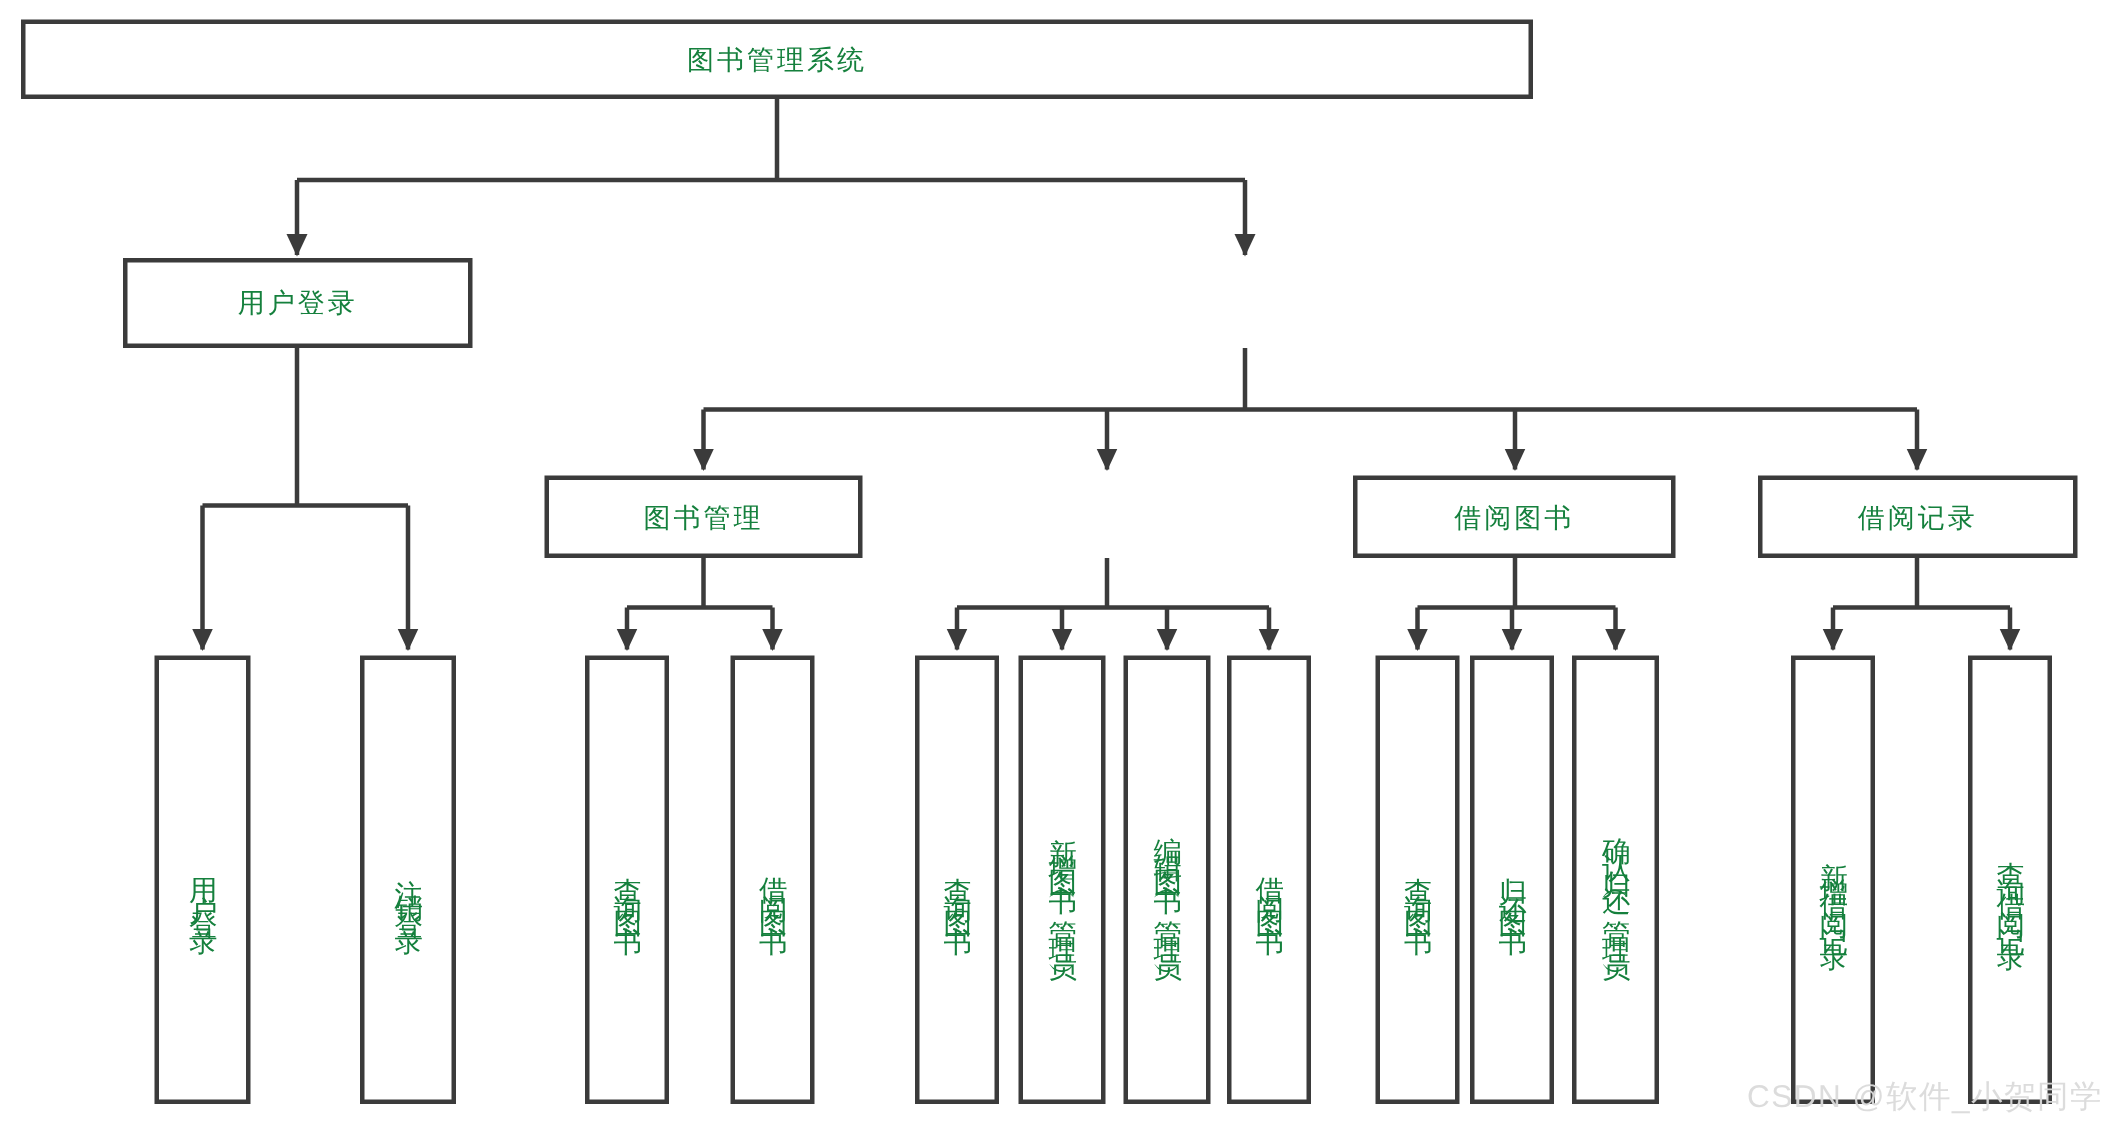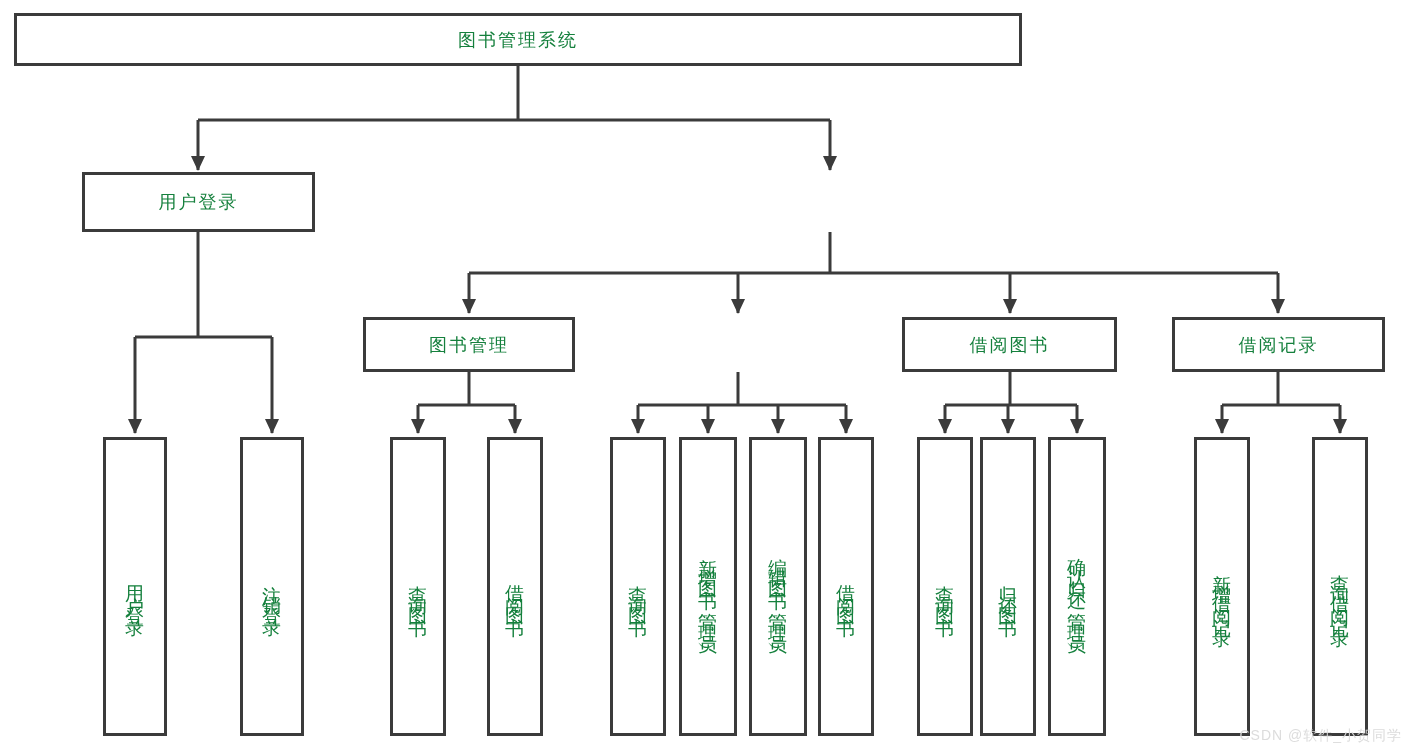--- a/index.html
+++ b/index.html
@@ -39,21 +39,21 @@
     writing-mode: vertical-lr;
     font-size: 19px;
     letter-spacing: 11px;
     margin-top: 11px; 
     line-height: 1;
   }
   .watermark {
     position: absolute;
     right: 3px;
     bottom: 2px;
-    font-size: 14px;
+    font-size: 21px;
     letter-spacing: 1px;
     color: rgba(218, 218, 218, 0.95);
     z-index: 5;
     white-space: nowrap;
   }
 </style>
 </head>
 <body>
 
 <div class="canvas">

